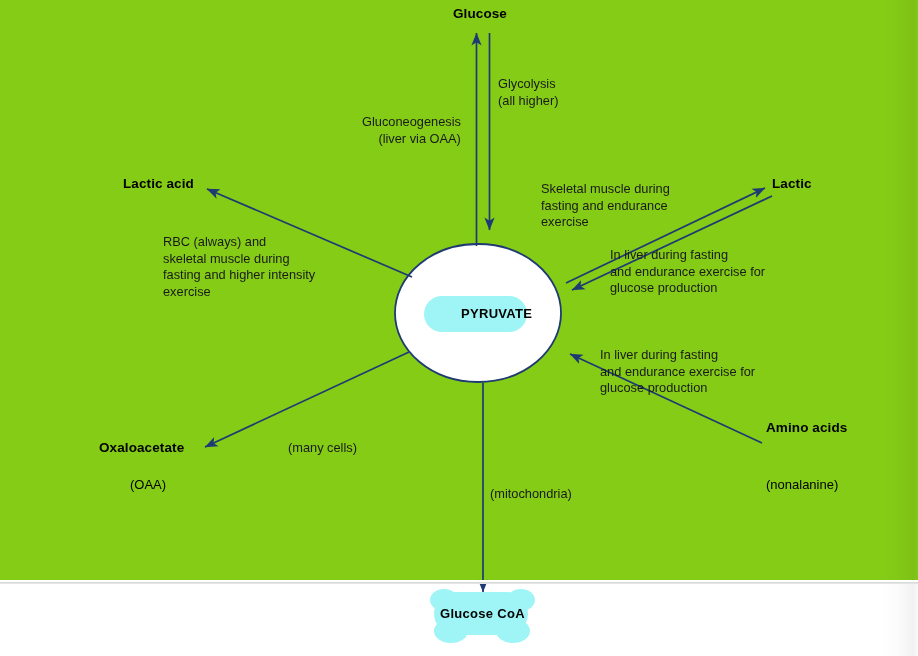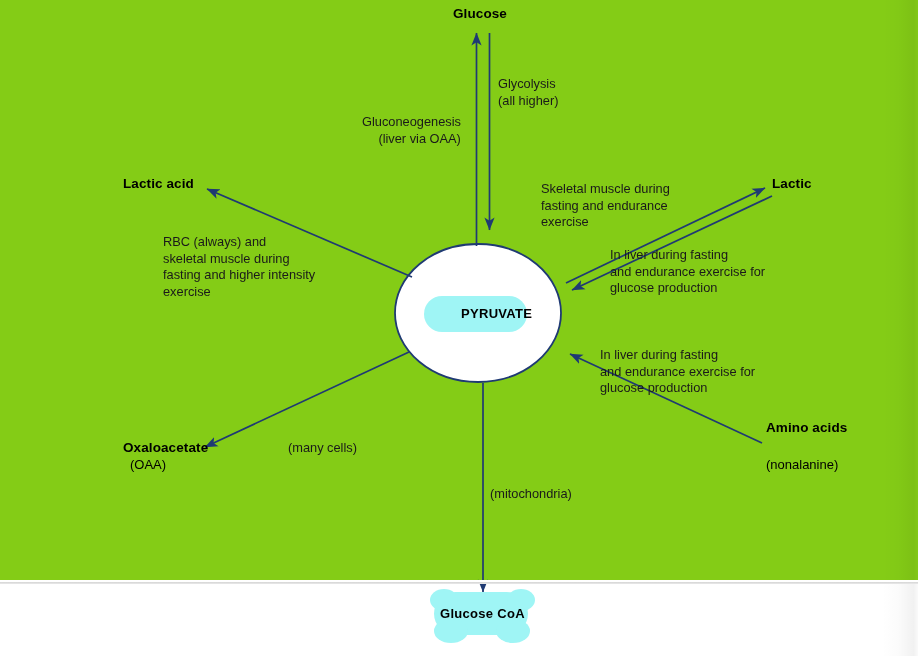--- a/index.html
+++ b/index.html
@@ -50,20 +50,21 @@
     white-space: pre;
   }
   .node-label {
     font-size: 13.5px;
     font-weight: bold;
     letter-spacing: 0.1px;
   }
   .sub-label {
     font-size: 13px;
     font-weight: normal;
+    margin-top: 20px;
   }
   .ann {
     font-size: 12.8px;
     color: #1a1a1a;
     font-weight: normal;
     line-height: 16.5px;
   }
   .ann-c { text-align: right; }
   .pill-text {
     position: absolute;
@@ -138,21 +139,21 @@
   <div class="lbl ann" style="left:610px; top:247px;">In liver during fasting
 and endurance exercise for
 glucose production</div>
 
   <div class="lbl ann" style="left:600px; top:347px;">In liver during fasting
 and endurance exercise for
 glucose production</div>
 
   <div class="lbl ann" style="left:288px; top:421px;margin-top:19px;">(many cells)</div>
 
-  <div class="lbl node-label" style="left:123px; top:440px;">Oxaloacetate</div>
+  <div class="lbl node-label" style="left:99px; top:440px;">Oxaloacetate</div>
   <div class="lbl sub-label" style="left:130px; top:457px;">(OAA)</div>
 
   <div class="lbl node-label" style="left:766px; top:420px;">Amino acids</div>
   <div class="lbl sub-label" style="left:766px; top:457px;">(nonalanine)</div>
 
   <div class="lbl ann" style="left:490px; top:486px;">(mitochondria)</div>
 
   <div class="pill-text" style="left:441px; top:306px;margin-left:20px;">PYRUVATE</div>
 
   <div class="pill-text" style="left:440px; top:606px;">Glucose CoA</div>

